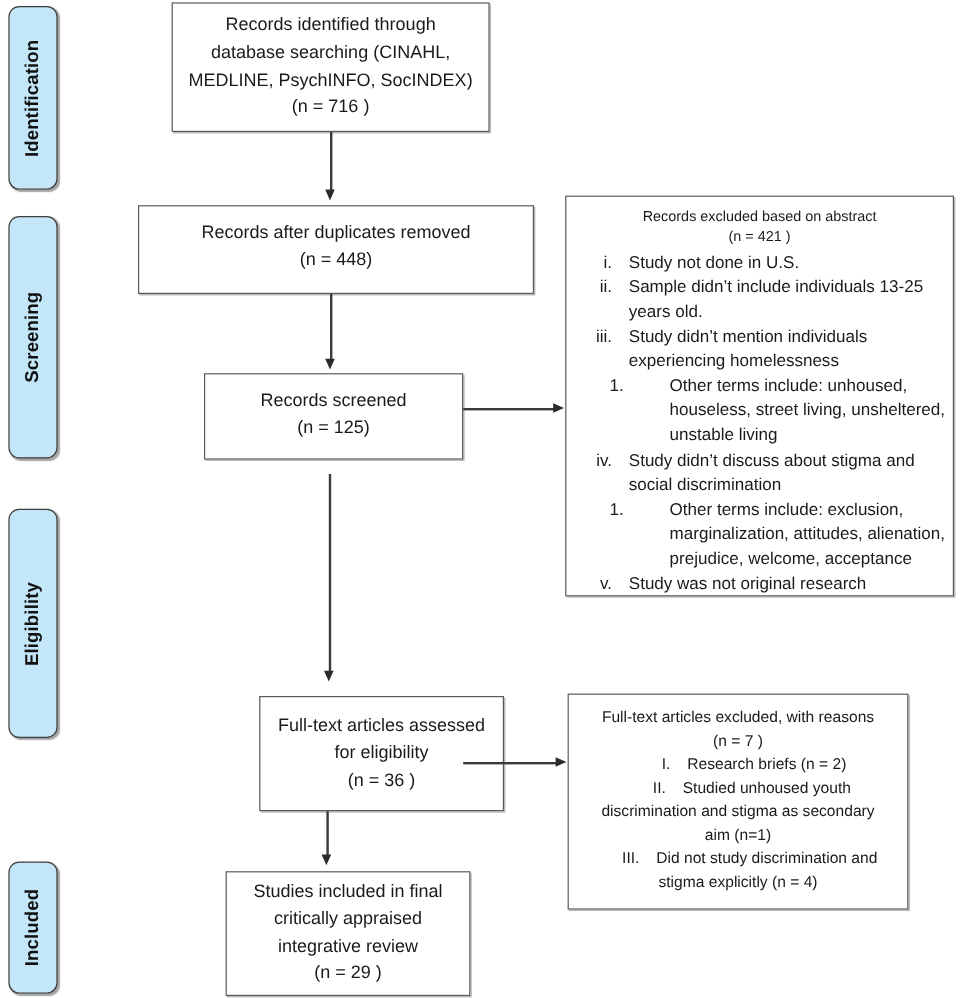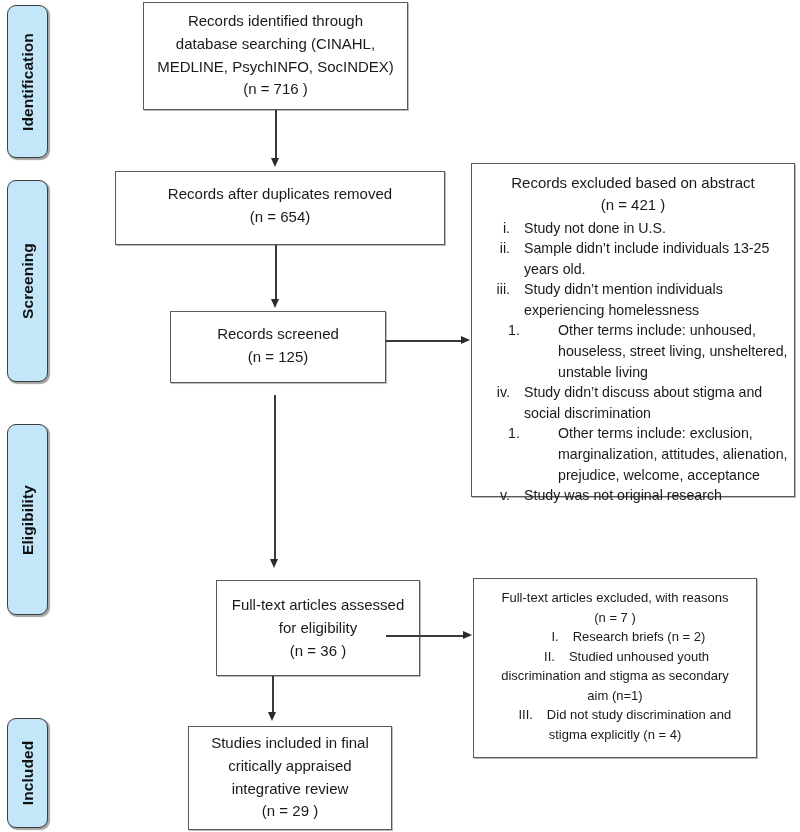--- a/index.html
+++ b/index.html
@@ -66,21 +66,21 @@
   }
   .box.top-v .box-text {
     position: absolute;
     left: 0; right: 0;
     top: 11px;
   }
 
   
   .ex-head {
     text-align: center;
-    font-size: 15px;
+    font-size: 12px;
     line-height: 1.45;
     padding: 0 10px;
   }
   .ex-list {
     list-style: none;
     margin: 0;
     padding: 0;
   }
   .ex-item {
     position: relative;
@@ -180,21 +180,21 @@
       <div>(n = 716  )</div>
     </div>
   </div>
 
   <div class="vline" style="left:275px; top:110px; height:52px;"></div>
   <div class="arrow-down" style="left:271px; top:158px;"></div>
 
   <div class="box top-v" style="left:115px; top:171px; width:330px; height:74px;">
     <div class="box-text">
       <div>Records after duplicates removed</div>
-      <div>(n = 654)</div>
+      <div>(n = 448)</div>
     </div>
   </div>
 
   <div class="vline" style="left:275px; top:245px; height:57px;"></div>
   <div class="arrow-down" style="left:271px; top:299px;"></div>
 
   <div class="box top-v" style="left:170px; top:311px; width:216px; height:72px;text-decoration:underline;">
     <div class="box-text">
       <div>Records screened</div>
       <div>(n = 125)</div>

